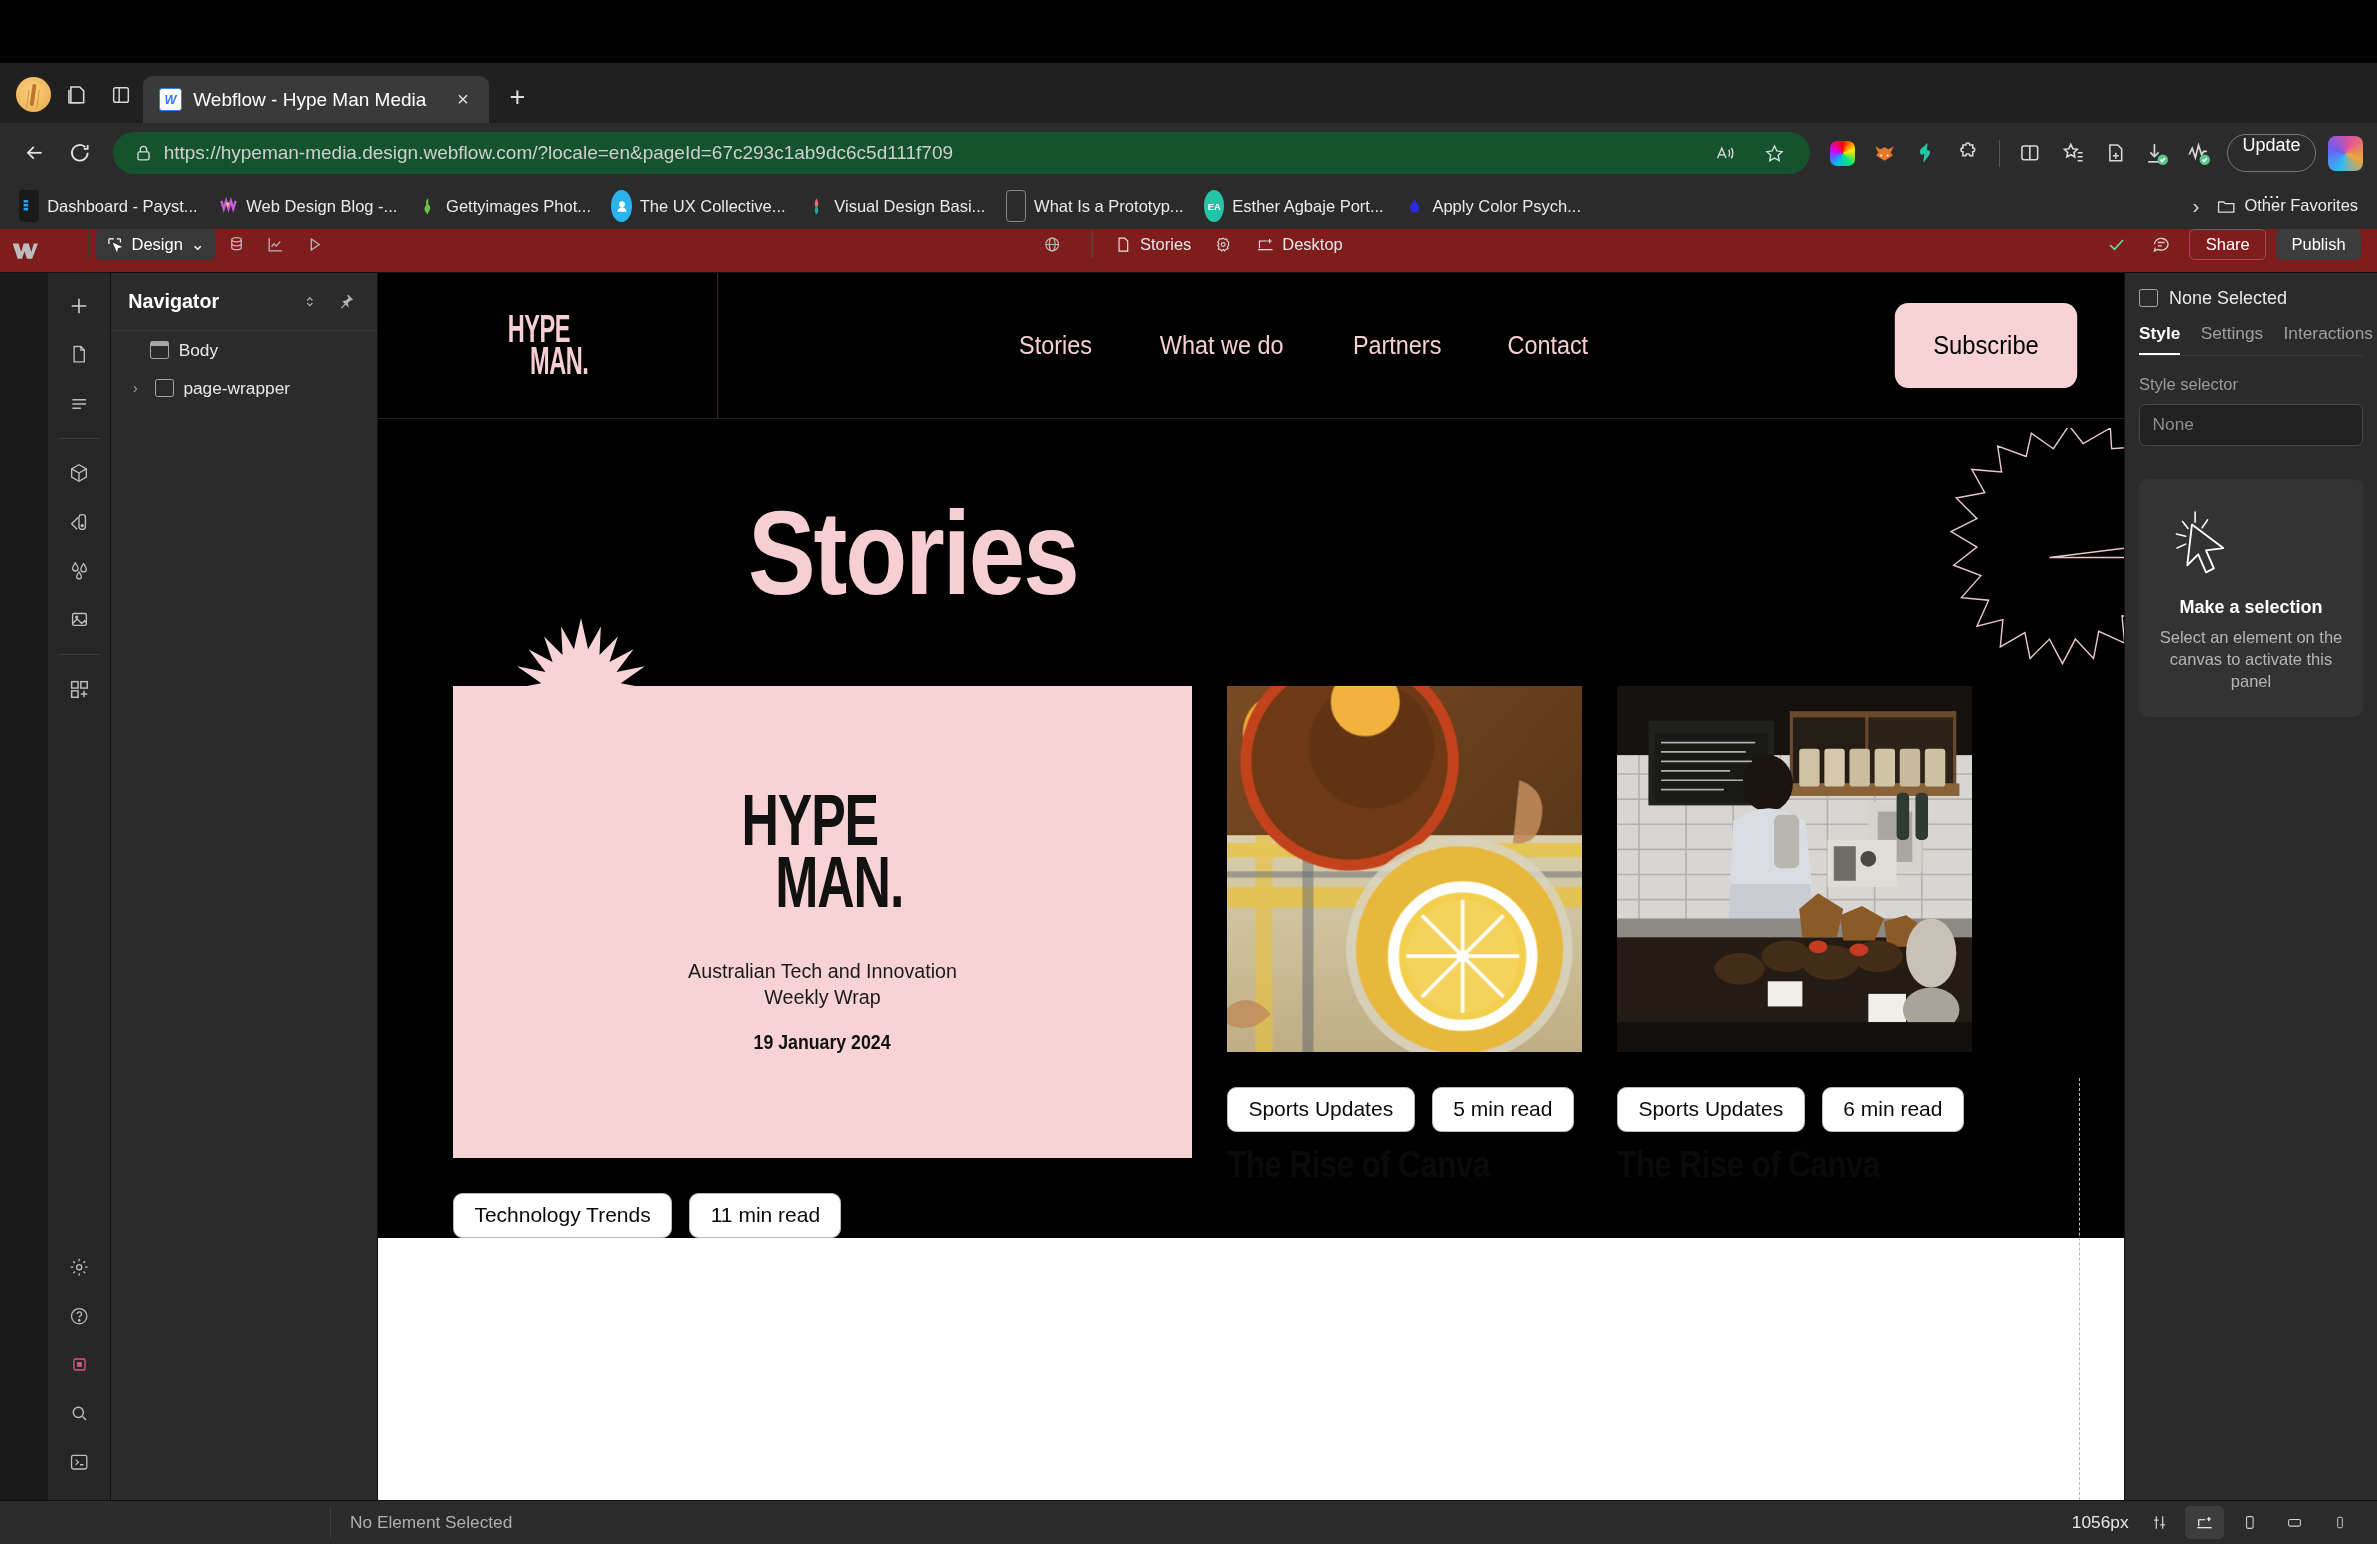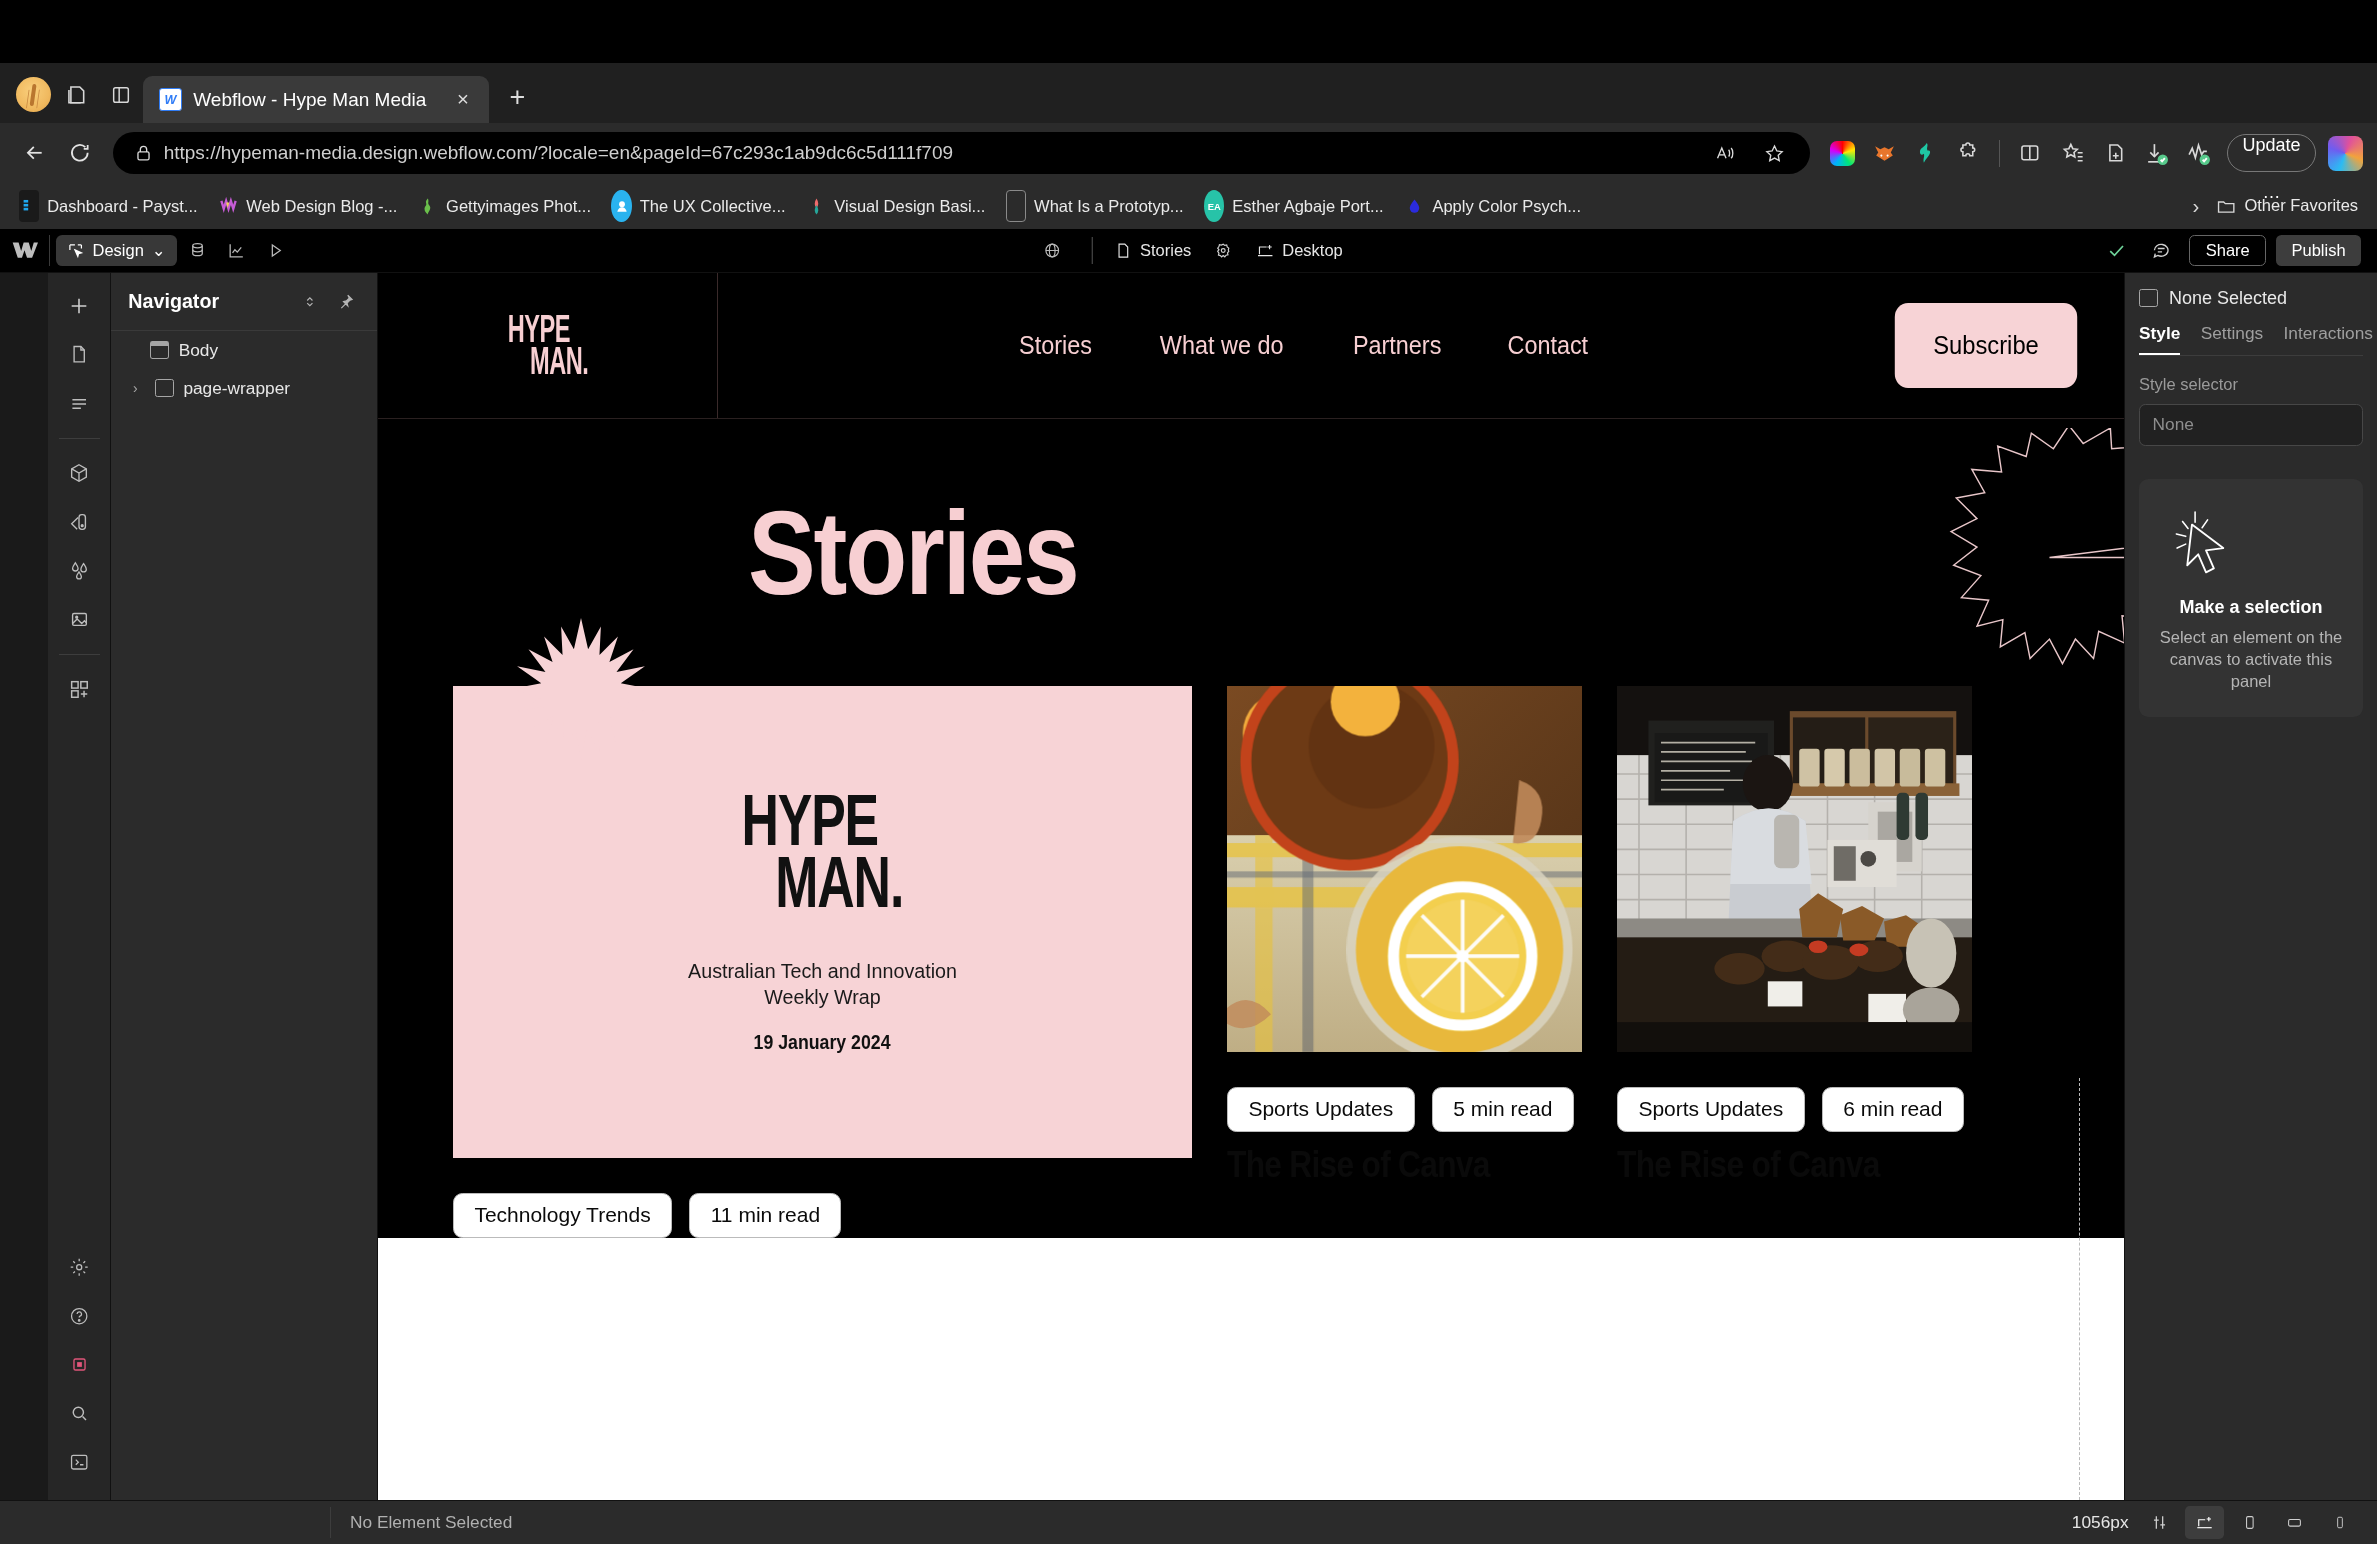--- a/index.html
+++ b/index.html
@@ -48,21 +48,21 @@
   .tab-close { width: 27px; height: 27px; display:flex; align-items:center; justify-content:center;
     color:#ddd; font-size: 20.4px; border-radius: 4.7px; }
   .newtab { width: 41px; height: 41px; display:flex; align-items:center; justify-content:center;
     color:#ddd; font-size: 27px; margin-bottom: 4.7px; margin-left: 7.9px; }
 
   
   .addrrow { height: 60px; display: flex; align-items: center; gap: 4.7px; padding: 0 14px; background:#2b2b2b; }
   .nav-btn { width: 41px; height: 41px; display:flex; align-items:center; justify-content:center;
              color:#e3e3e3; border-radius: 50%; flex: 0 0 auto; }
   .omnibox {
-    flex: 1 1 auto; height: 42px; background: #000000; border-radius: 21px;
+    flex: 1 1 auto; height: 42px; background: #14532d; border-radius: 21px;
     display: flex; align-items: center; gap: 11px; padding: 0 15.7px 0 20.4px; margin: 0 7.9px;
     min-width: 0;
   }
   .omnibox .url { flex:1 1 auto; color: #cfcfcf; font-size: 19px; white-space: nowrap; overflow:hidden; }
   .ext-icons { display:flex; align-items:center; gap: 3.1px; flex: 0 0 auto; }
   .ext { width: 39px; height: 39px; display:flex; align-items:center; justify-content:center; border-radius: 6.3px; }
   .sep-v { width:0.8px; height: 27px; background:#555; margin: 0 7.9px; }
   .update-btn {
     height: 38px; padding: 0 14px; border: 0.8px solid #777; border-radius: 19px;
     display:flex; align-items:center; gap: 26px; color:#fff; font-size: 18px; margin-left: 6.3px; flex-direction: column;
@@ -77,22 +77,22 @@
   .bm { display:flex; align-items:center; gap: 7.9px; padding: 4.7px 7.9px; border-radius: 6.3px;
         color:#eaeaea; font-size: 16.5px; white-space: nowrap; flex: 0 0 auto; }
   .bm-ico { width: 20.4px; height: 32px; border-radius: 3.9px; flex:0 0 auto;
             display:flex; align-items:center; justify-content:center; font-size: 10.2px; color:#fff; font-weight:700;}
   .bm-chev { margin-left: auto; color:#ddd; width:31px; text-align:center; font-size: 20.4px;}
   .other-fav { display:flex; align-items:center; gap:7.9px; color:#eaeaea; font-size:16.5px; padding-right: 7.9px;}
 
   
   .wf { display:flex; flex-direction: column; height: calc(1544px - 63px - 60px - 60px - 46px); background:#1a1a1a; }
   .wf-top {
-    height: 44px; background:#000000; display:flex; align-items:center;
-    border-bottom: 0.8px solid #111; position: relative; flex: 0 0 auto;
+    height: 44px; background:#7f1d1d; display:flex; align-items:flex-start;
+    border-bottom: 0.8px solid #111; position: relative; flex: 0 0 auto; gap: 39px;
   }
   .wf-logo { width: 49px; height: 44px; display:flex; align-items:center; justify-content:center; }
   .wf-left-grp { display:flex; align-items:center; gap: 3.1px; padding-left: 6.3px; border-left: 0.8px solid #3a3a3a;}
   .mode-chip { display:flex; align-items:center; gap:7.9px; height:31px; padding: 0 11px;
                background:#383838; border-radius: 6.3px; color:#fff; font-size: 16.5px; }
   .wf-ico-btn { width: 36px; height: 31px; display:flex; align-items:center; justify-content:center; color:#b9b9b9; border-radius:4.7px;}
   .wf-center { position:absolute; left:50%; transform: translateX(-50%); display:flex; align-items:center; gap: 14px; }
   .wf-center .grp { display:flex; align-items:center; gap: 7.9px; color:#e6e6e6; font-size: 16.5px;}
   .wf-right { margin-left:auto; display:flex; align-items:center; gap: 9.4px; padding-right: 15.7px;}
   .btn-outline { height:31px; padding: 0 15.7px; border:0.8px solid #666; border-radius: 5.5px; color:#fff;

